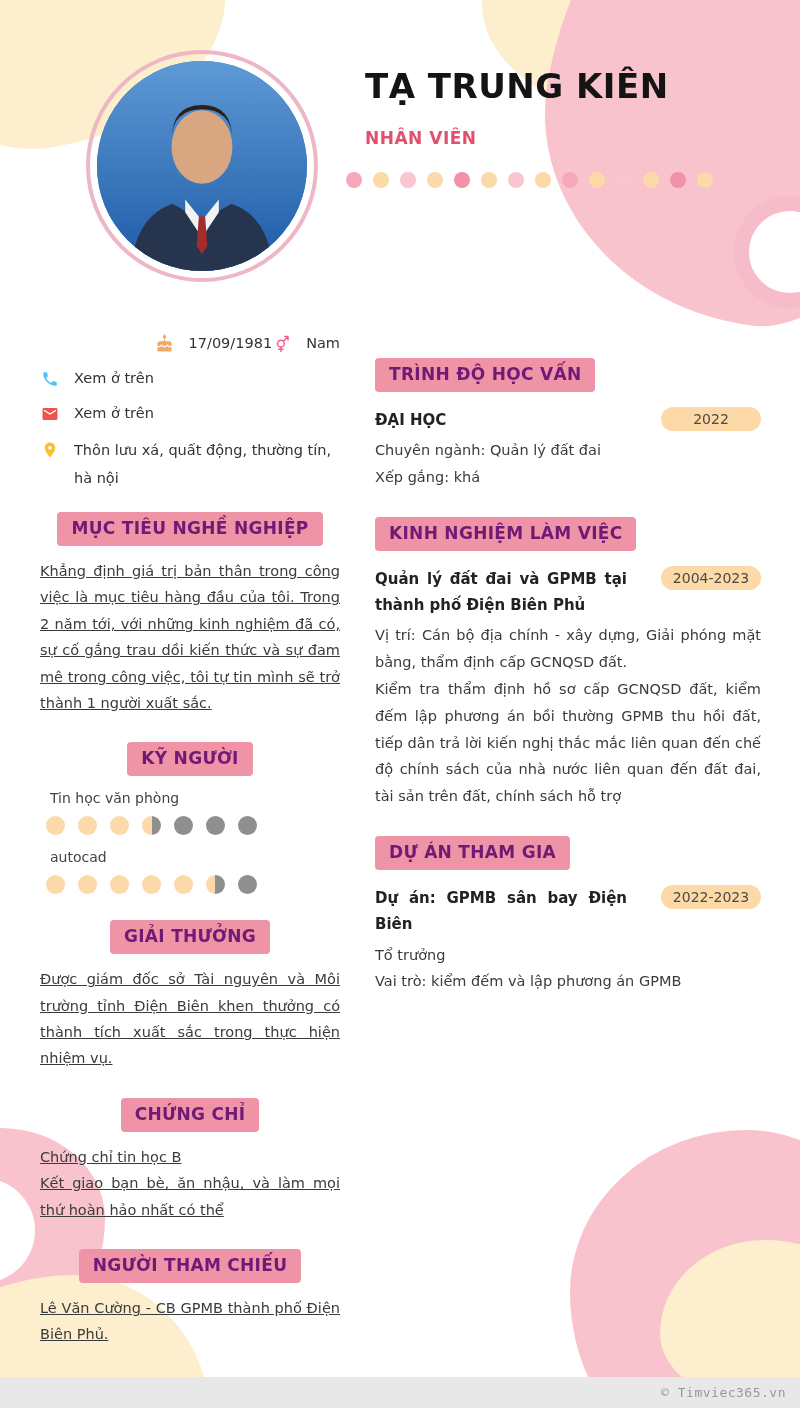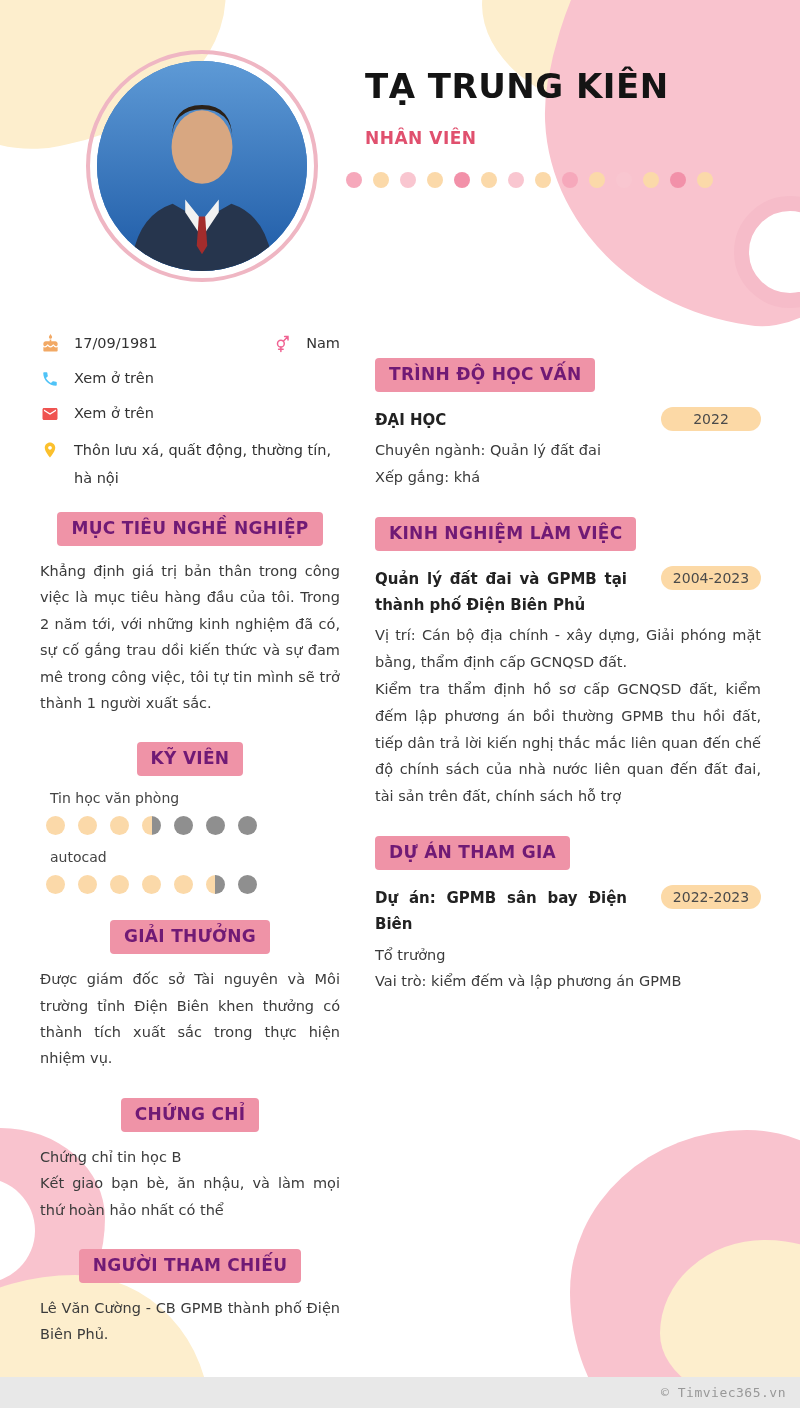--- a/index.html
+++ b/index.html
@@ -40,36 +40,36 @@
          color:var(--title-red,#e0506e); letter-spacing:0.5px; }
   .hdots{ position:absolute; left:346px; top:172px; z-index:2; display:flex; gap:11px; }
   .hdot{ width:16px; height:16px; border-radius:50%; display:inline-block; }
 
   
   .col-left{ position:absolute; left:40px; top:332px; width:300px; z-index:2; }
   .col-right{ position:absolute; left:375px; top:358px; width:386px; z-index:2; }
 
   
   .crow{ display:flex; align-items:flex-start; min-height:35px; font-size:14.5px; color:#333; }
-  .crow.split{ justify-content:space-between; }
+  .crow.split{ justify-content:flex-end; }
   .cgroup{ display:flex; align-items:center; gap:14px; }
   .cicon{ width:20px; height:20px; flex:none; display:inline-flex; align-items:center; justify-content:center; }
   .ctext{ line-height:1.6; }
   .crow .addr{ line-height:1.9; }
 
   
   .badge-wrap{ margin:26px 0 12px; }
   .badge-wrap.center{ text-align:center;text-decoration:underline; }
   .col-left .badge-wrap.first{ margin-top:20px; }
   .col-right .badge-wrap:first-child{ margin-top:0; }
   .badge{ display:inline-block; background:var(--accent-pink,#ef93a7); color:#701a75; font-weight:700;
           font-size:17px; line-height:1; padding:8px 14px 9px; border-radius:4px; letter-spacing:0.3px; }
 
   .para{ font-size:14.5px; line-height:1.82; color:#3b3b3b; text-align:justify; margin-top:4px; }
-  .para.tight{ margin-top:0; }
+  .para.tight{ margin-top:0;text-decoration:underline; }
 
   
   .skill{ margin-top:14px; }
   .skill-label{ font-size:14px; color:#444; margin:6px 0 10px 10px; }
   .skill-dots{ display:flex; gap:13px; margin-left:6px; }
   .sdot{ width:19px; height:19px; border-radius:50%; }
   .sdot.full{ background:var(--dot-peach,#fbd9a9); }
   .sdot.empty{ background:var(--dot-gray,#8f8f8f); }
   .sdot.half{ background:linear-gradient(90deg, var(--dot-peach,#fbd9a9) 50%, var(--dot-gray,#8f8f8f) 50%); }
 
@@ -196,21 +196,21 @@
         </div>
       </div>
     </div>
 
     <div class="badge-wrap center first">
       <span class="badge">MỤC TIÊU NGHỀ NGHIỆP</span>
     </div>
     <p class="para tight">Khẳng định giá trị bản thân trong công việc là mục tiêu hàng đầu của tôi. Trong 2 năm tới, với những kinh nghiệm đã có, sự cố gắng trau dồi kiến thức và sự đam mê trong công việc, tôi tự tin mình sẽ trở thành 1 người xuất sắc.</p>
 
     <div class="badge-wrap center">
-      <span class="badge">KỸ VIÊN</span>
+      <span class="badge">KỸ NGƯỜI</span>
     </div>
     <div class="skill">
       <div class="skill-label">Tin học văn phòng</div>
       <div class="skill-dots">
           <span class="sdot full"></span>
           <span class="sdot full"></span>
           <span class="sdot full"></span>
           <span class="sdot half"></span>
           <span class="sdot empty"></span>
           <span class="sdot empty"></span>

